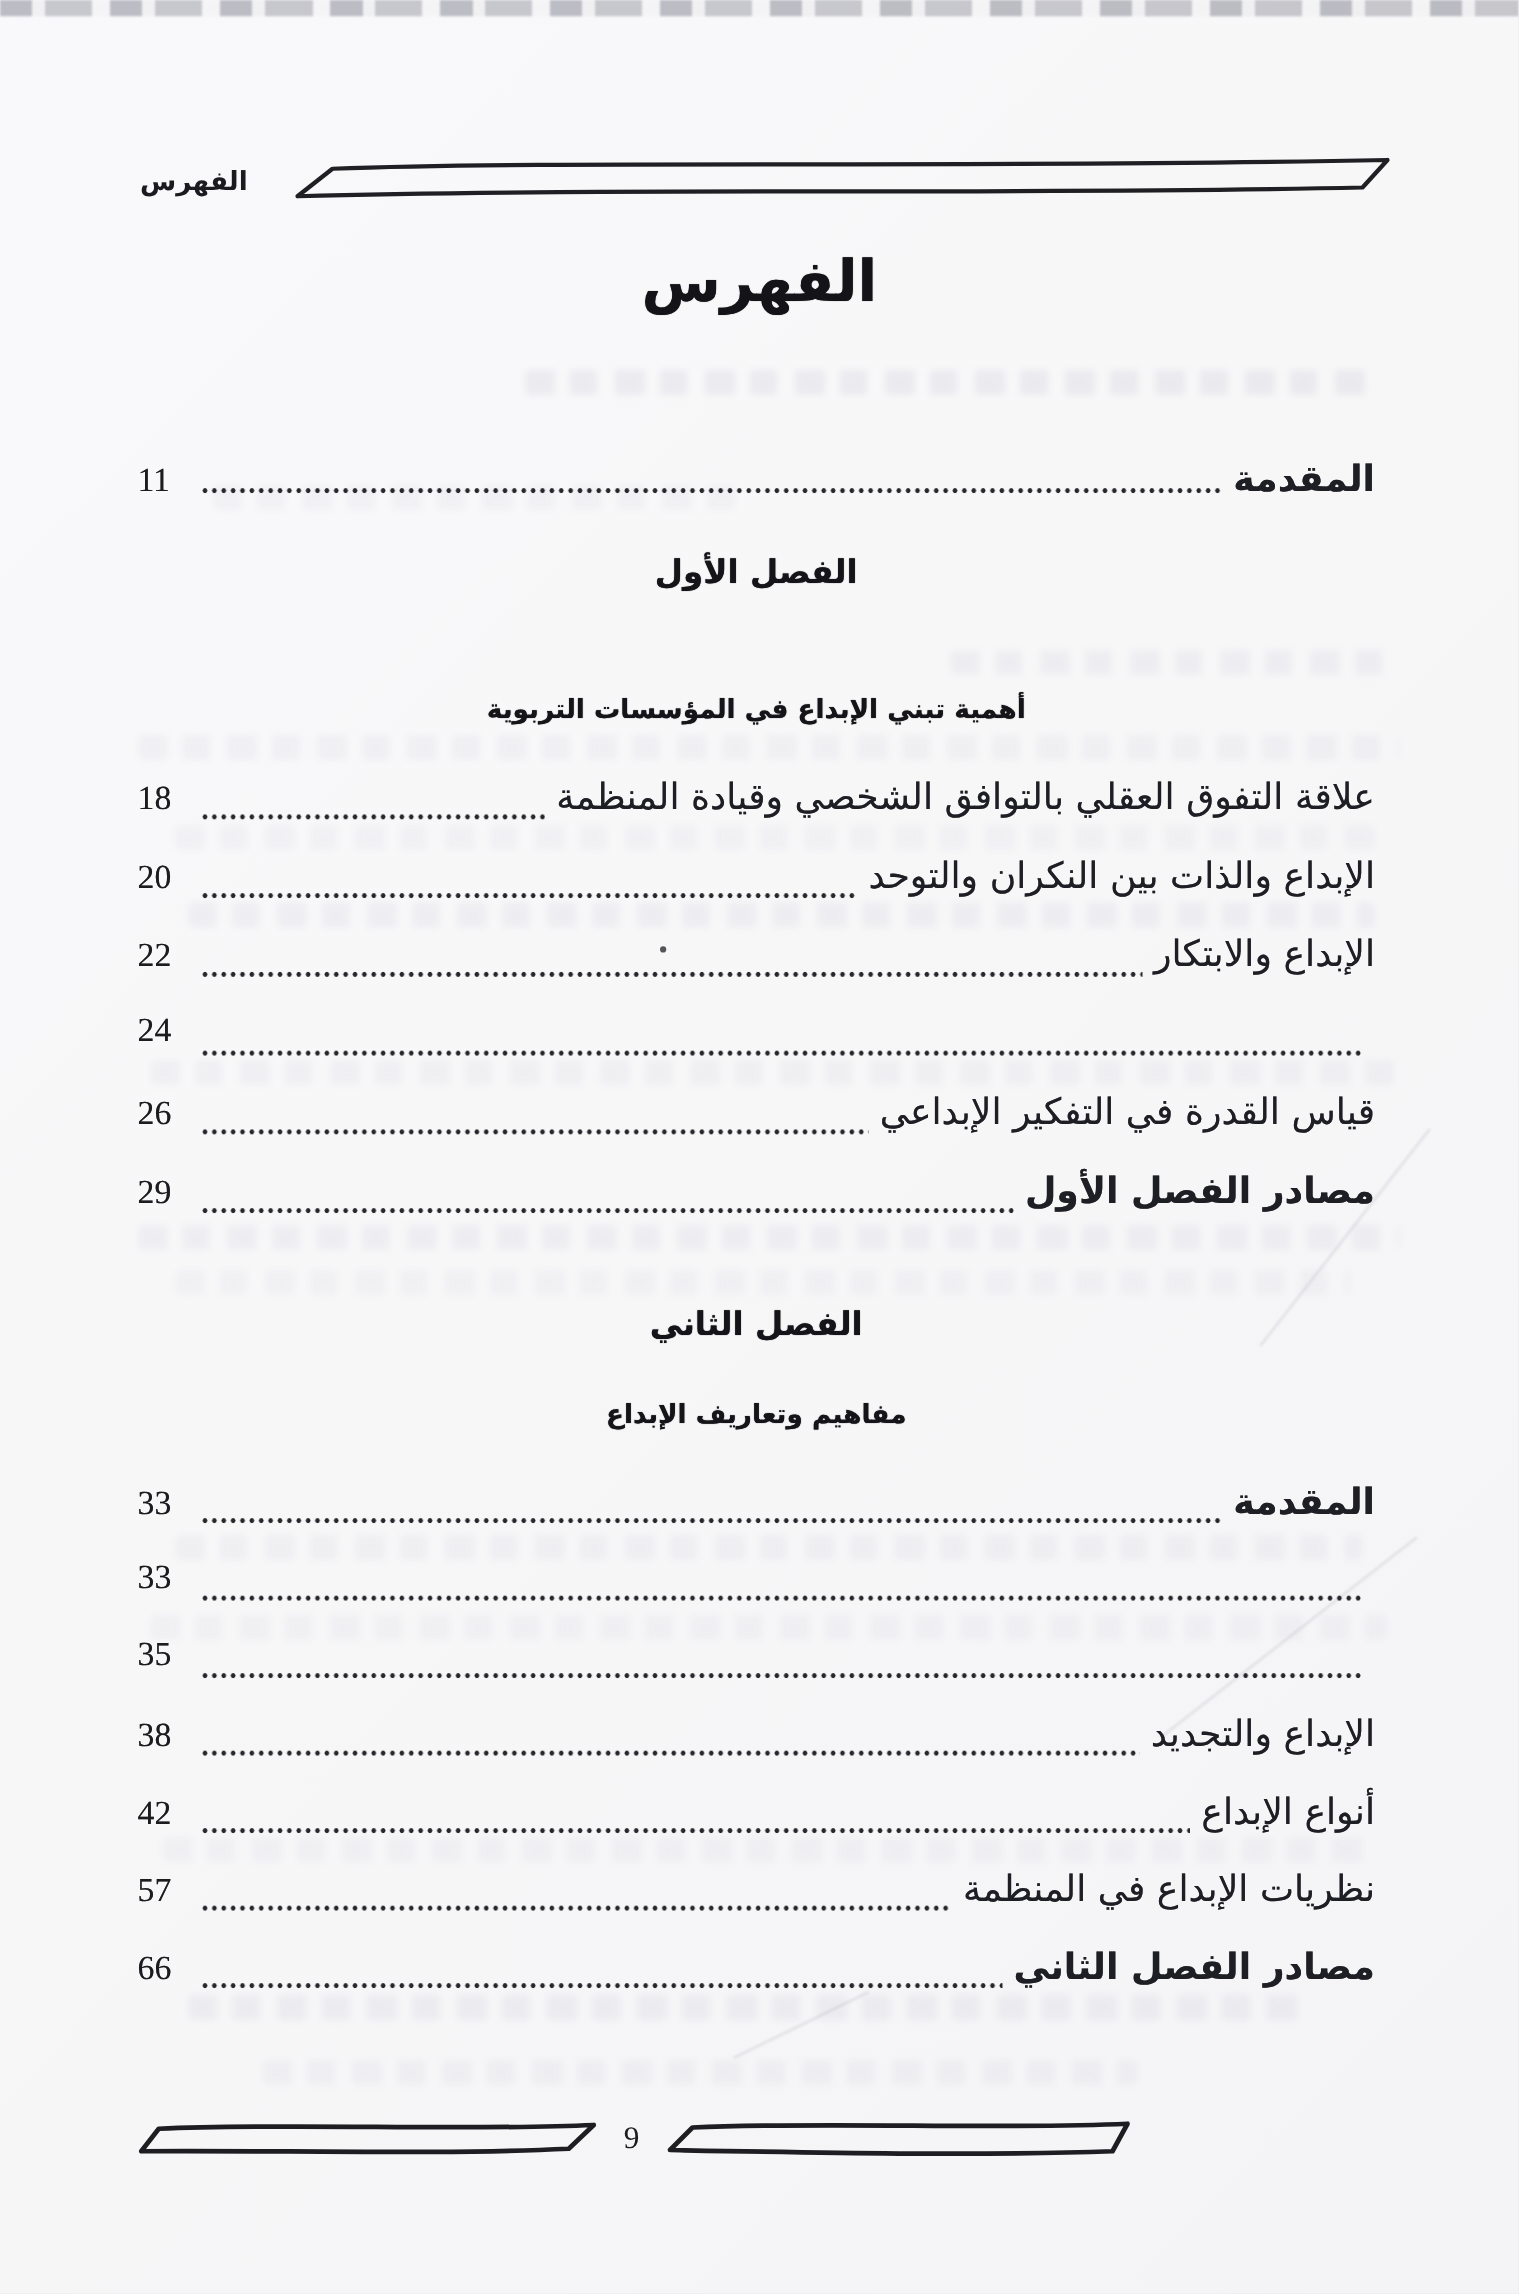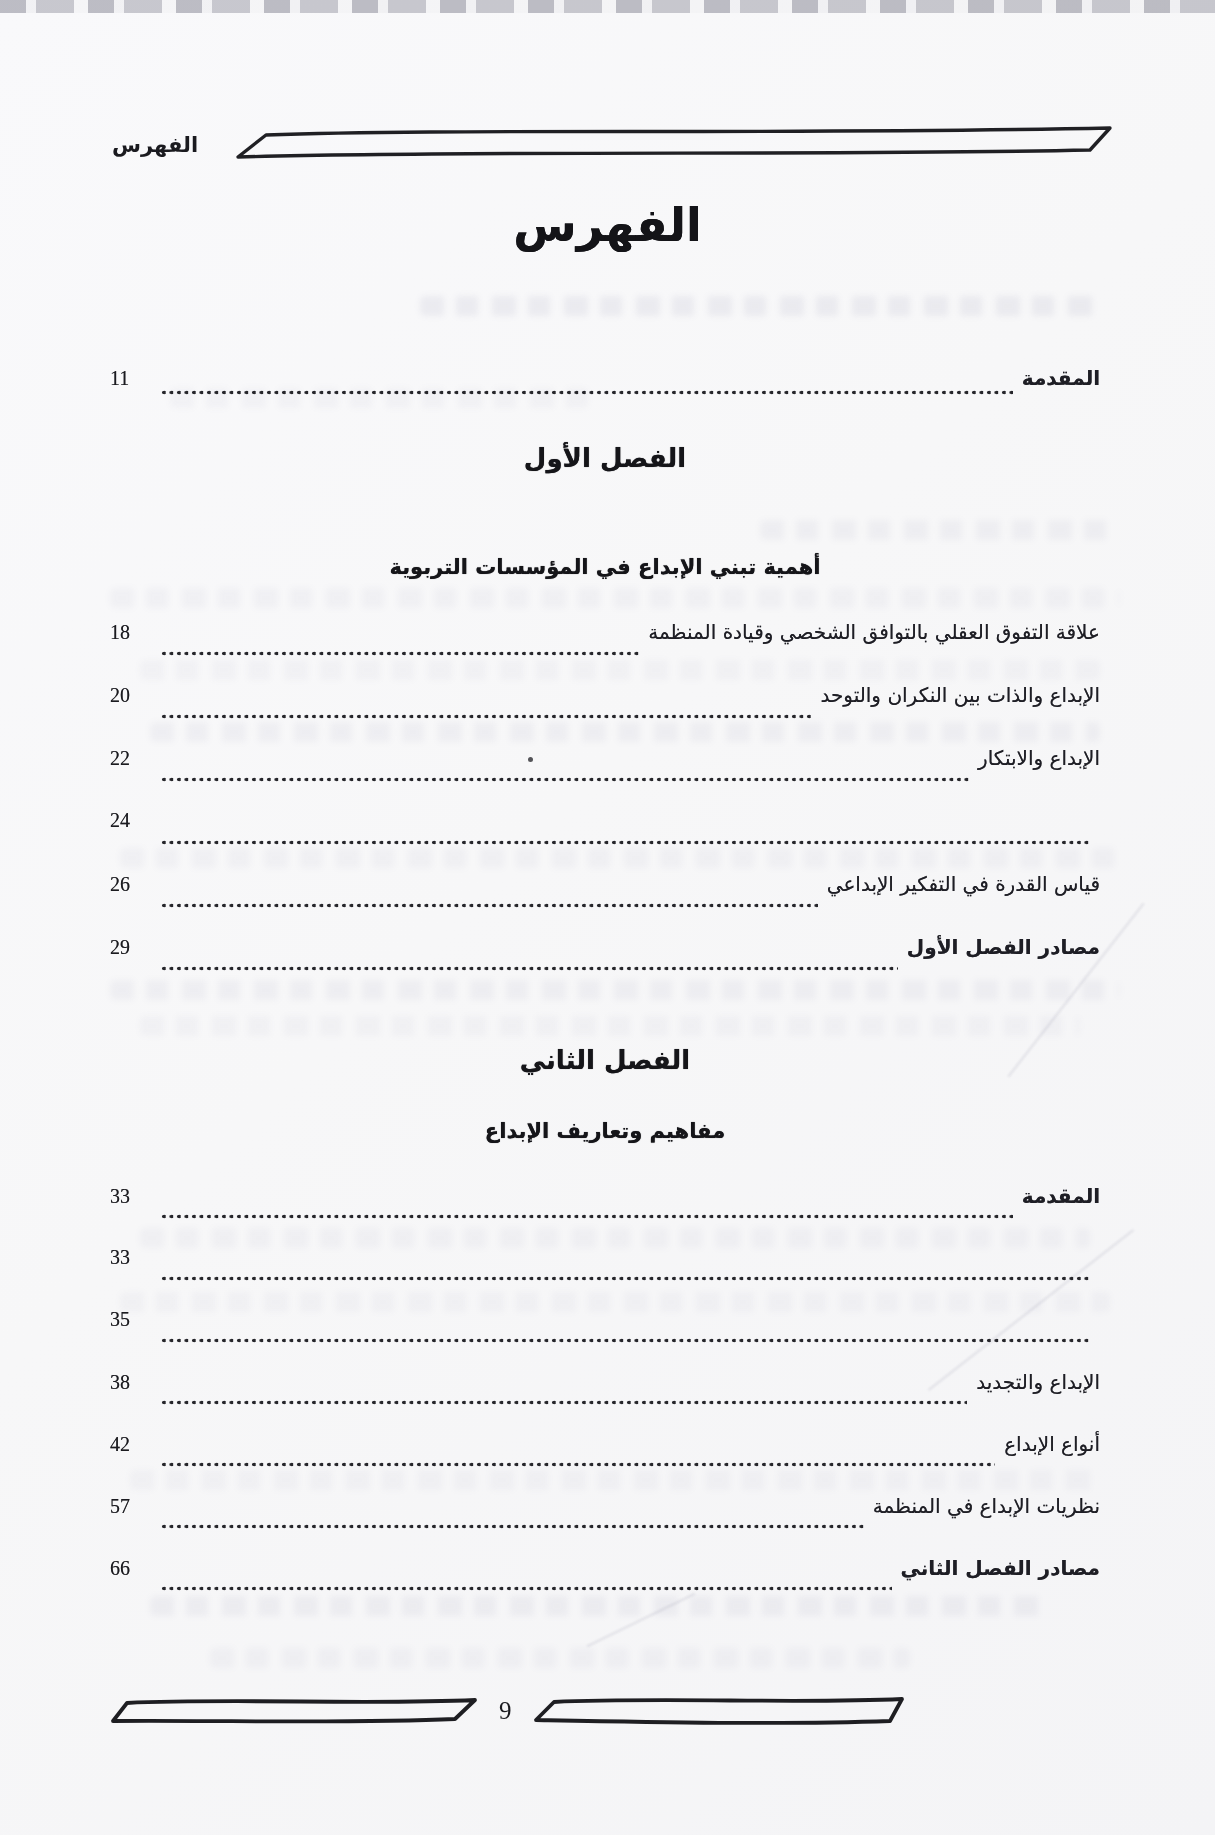--- a/index.html
+++ b/index.html
@@ -47,33 +47,33 @@
     position:absolute;top:198px;left:0;right:0;margin:0;
     text-align:center;font-size:46px;font-weight:bold;color:#141418;
     direction:rtl;text-shadow:0 0 .6px #141418;
   }
   
   .toc-entry{
     display:flex;direction:rtl;align-items:baseline;
     height:63px;box-sizing:border-box;padding-top:18px;
   }
   .entry-label{
-    font-size:20px;color:#1e1e25;white-space:nowrap;
+    font-size:29px;color:#1e1e25;white-space:nowrap;
     text-shadow:0 0 .4px rgba(20,20,25,.65);
   }
   .entry-label.bold{font-weight:bold;}
   .dots{
     flex:1 1 auto;height:7px;margin:0 9px;align-self:flex-end;
     margin-bottom:8px;
     background-image:radial-gradient(circle at 3px 3.5px,#26262b 1.7px,transparent 2.1px);
     background-size:7.5px 7px;background-repeat:repeat-x;background-position:left bottom;
   }
   .entry-page{
     direction:ltr;font-family:"Liberation Serif","DejaVu Serif",serif;
-    font-size:20px;color:#1b1b20;min-width:42px;
+    font-size:27px;color:#1b1b20;min-width:42px;
     text-shadow:0 0 .4px rgba(20,20,25,.6);
   }
   .intro-entry-wrap{position:absolute;top:348px;left:110px;width:990px;}
   .intro-entry-wrap .toc-entry{height:56px;}
   
   .chapter{position:absolute;left:110px;width:990px;}
   .chapter:nth-of-type(1){top:438px;}
   .chapter:nth-of-type(2){top:1040px;}
   .chapter-heading{
     margin:0;text-align:center;font-size:26px;line-height:40px;

